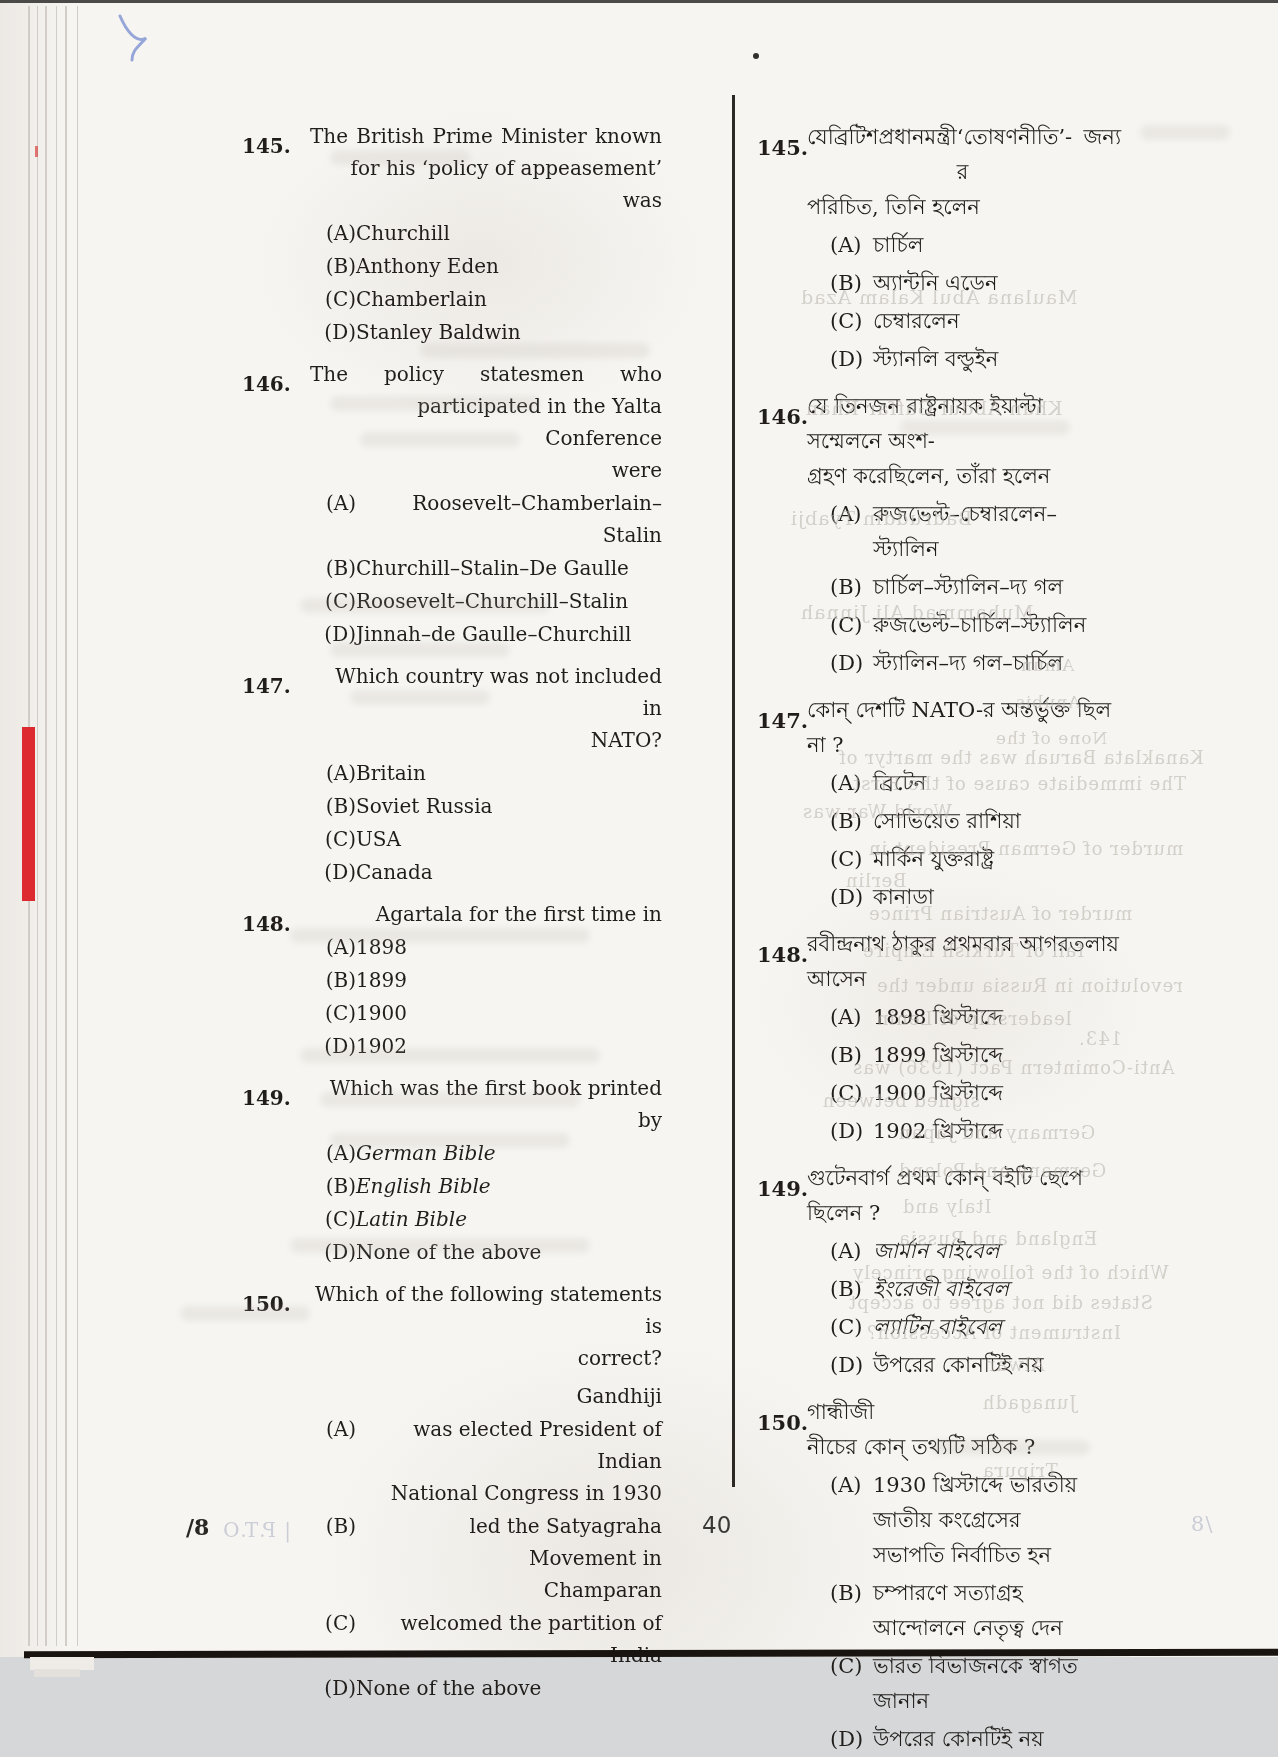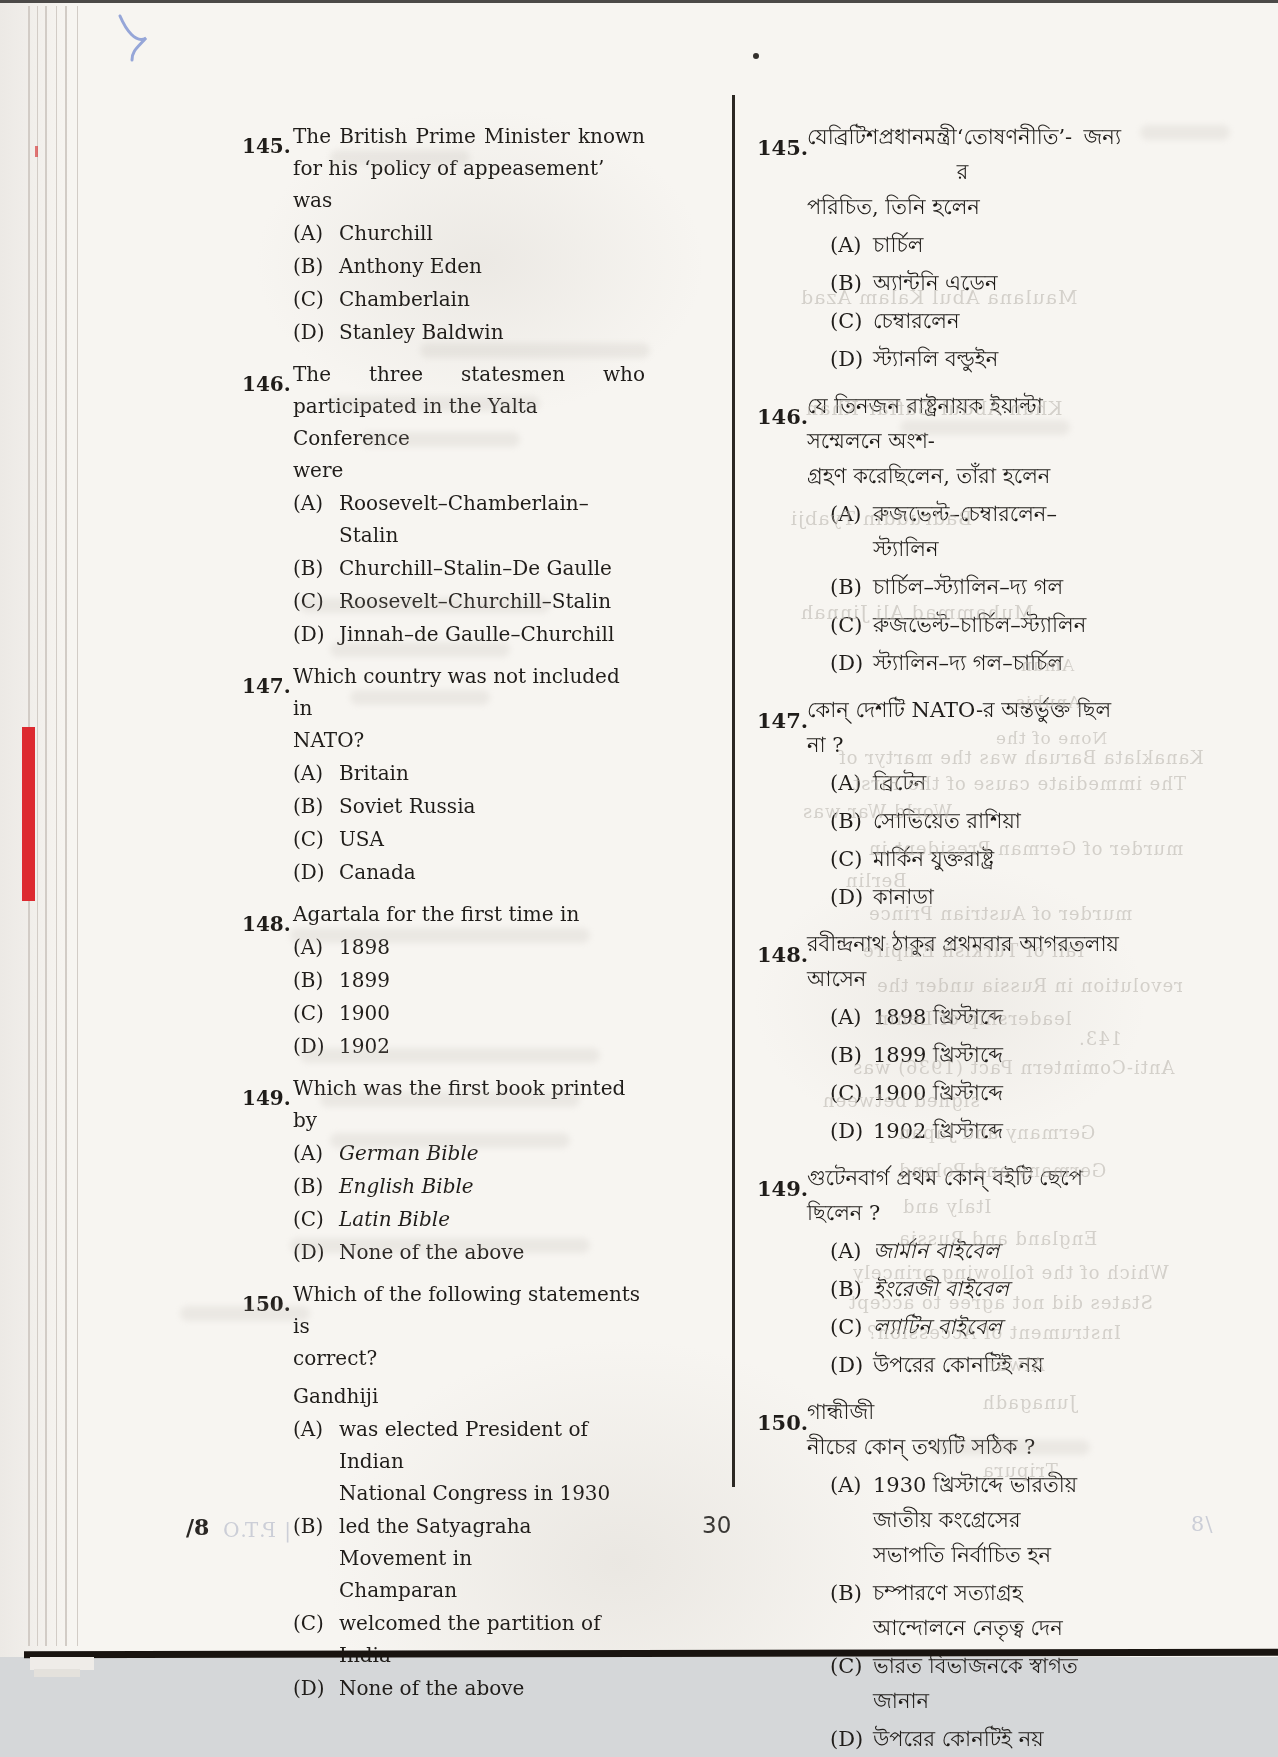--- a/index.html
+++ b/index.html
@@ -23,21 +23,21 @@
   .page-sliver1{position:absolute;left:30px;top:1657px;width:64px;height:13px;background:#efece8;}
   .page-sliver2{position:absolute;left:34px;top:1669px;width:46px;height:8px;background:#e4e1dc;}
 
   .col{position:absolute;top:120px;color:#201d1a;}
   .col-en{left:242px;width:420px;font-size:20px;line-height:32px;}
   .col-bn{left:757px;width:366px;font-size:21px;line-height:35px;}
   .q{position:relative;}
   .col-en .q{margin-bottom:10px;}
   .col-bn .q{margin-bottom:12px;}
   .qno{position:absolute;left:0;top:10px;font-weight:bold;}
-  .col-en .qbody{margin-left:51px;width:352px;}
+  .col-en .qbody{margin-left:68px;width:352px;text-align:right;}
   .col-bn .qbody{margin-left:50px;width:314px;}
   .qline.just{display:flex;justify-content:space-between;}
   .qline.gap{margin-top:6px;}
   .opt{display:flex;}
   .col-en .opt{margin-top:1px;}
   .col-bn .opt{margin-top:3px;}
   .optlab{flex:none;}
   .col-en .optlab{width:46px;}
   .col-bn .optlab{width:43px;margin-left:23px;}
   .opttext.it{font-style:italic;}
@@ -111,21 +111,21 @@
               <div class="">Stanley Baldwin</div>
             </div>
           </div>
         </div>
       </div>
       <div class="q">
         <div class="qno">146.</div>
         <div class="qbody">
           <div class="qline just">
             <span>The</span>
-            <span>three</span>
+            <span>policy</span>
             <span>statesmen</span>
             <span>who</span>
           </div>
           <div class="qline">participated in the Yalta Conference</div>
           <div class="qline">were</div>
           <div class="opt">
             <div class="optlab" style="display: inline-block;">(A)</div>
             <div class="opttext">
               <div class="">Roosevelt–Chamberlain–Stalin</div>
             </div>
@@ -513,18 +513,18 @@
       <div class="smudge" style="left: 320px; top: 1092px; width: 260px;"></div>
       <div class="smudge" style="left: 330px; top: 1133px; width: 240px;"></div>
       <div class="smudge" style="left: 290px; top: 1238px; width: 300px;"></div>
       <div class="smudge" style="left: 180px; top: 1306px; width: 130px;"></div>
       <div class="smudge" style="left: 900px; top: 420px; width: 170px;"></div>
       <div class="smudge" style="left: 1140px; top: 125px; width: 90px;"></div>
       <div class="smudge" style="left: 930px; top: 1440px; width: 160px;"></div>
     </div>
 
   <div class="footer-mark">/8</div>
-  <div class="page-number">30</div>
+  <div class="page-number">40</div>
 
   <div class="bottom-edge"></div>
   <div class="page-sliver1"></div>
   <div class="page-sliver2"></div>
 </div>
 
 </body></html>

